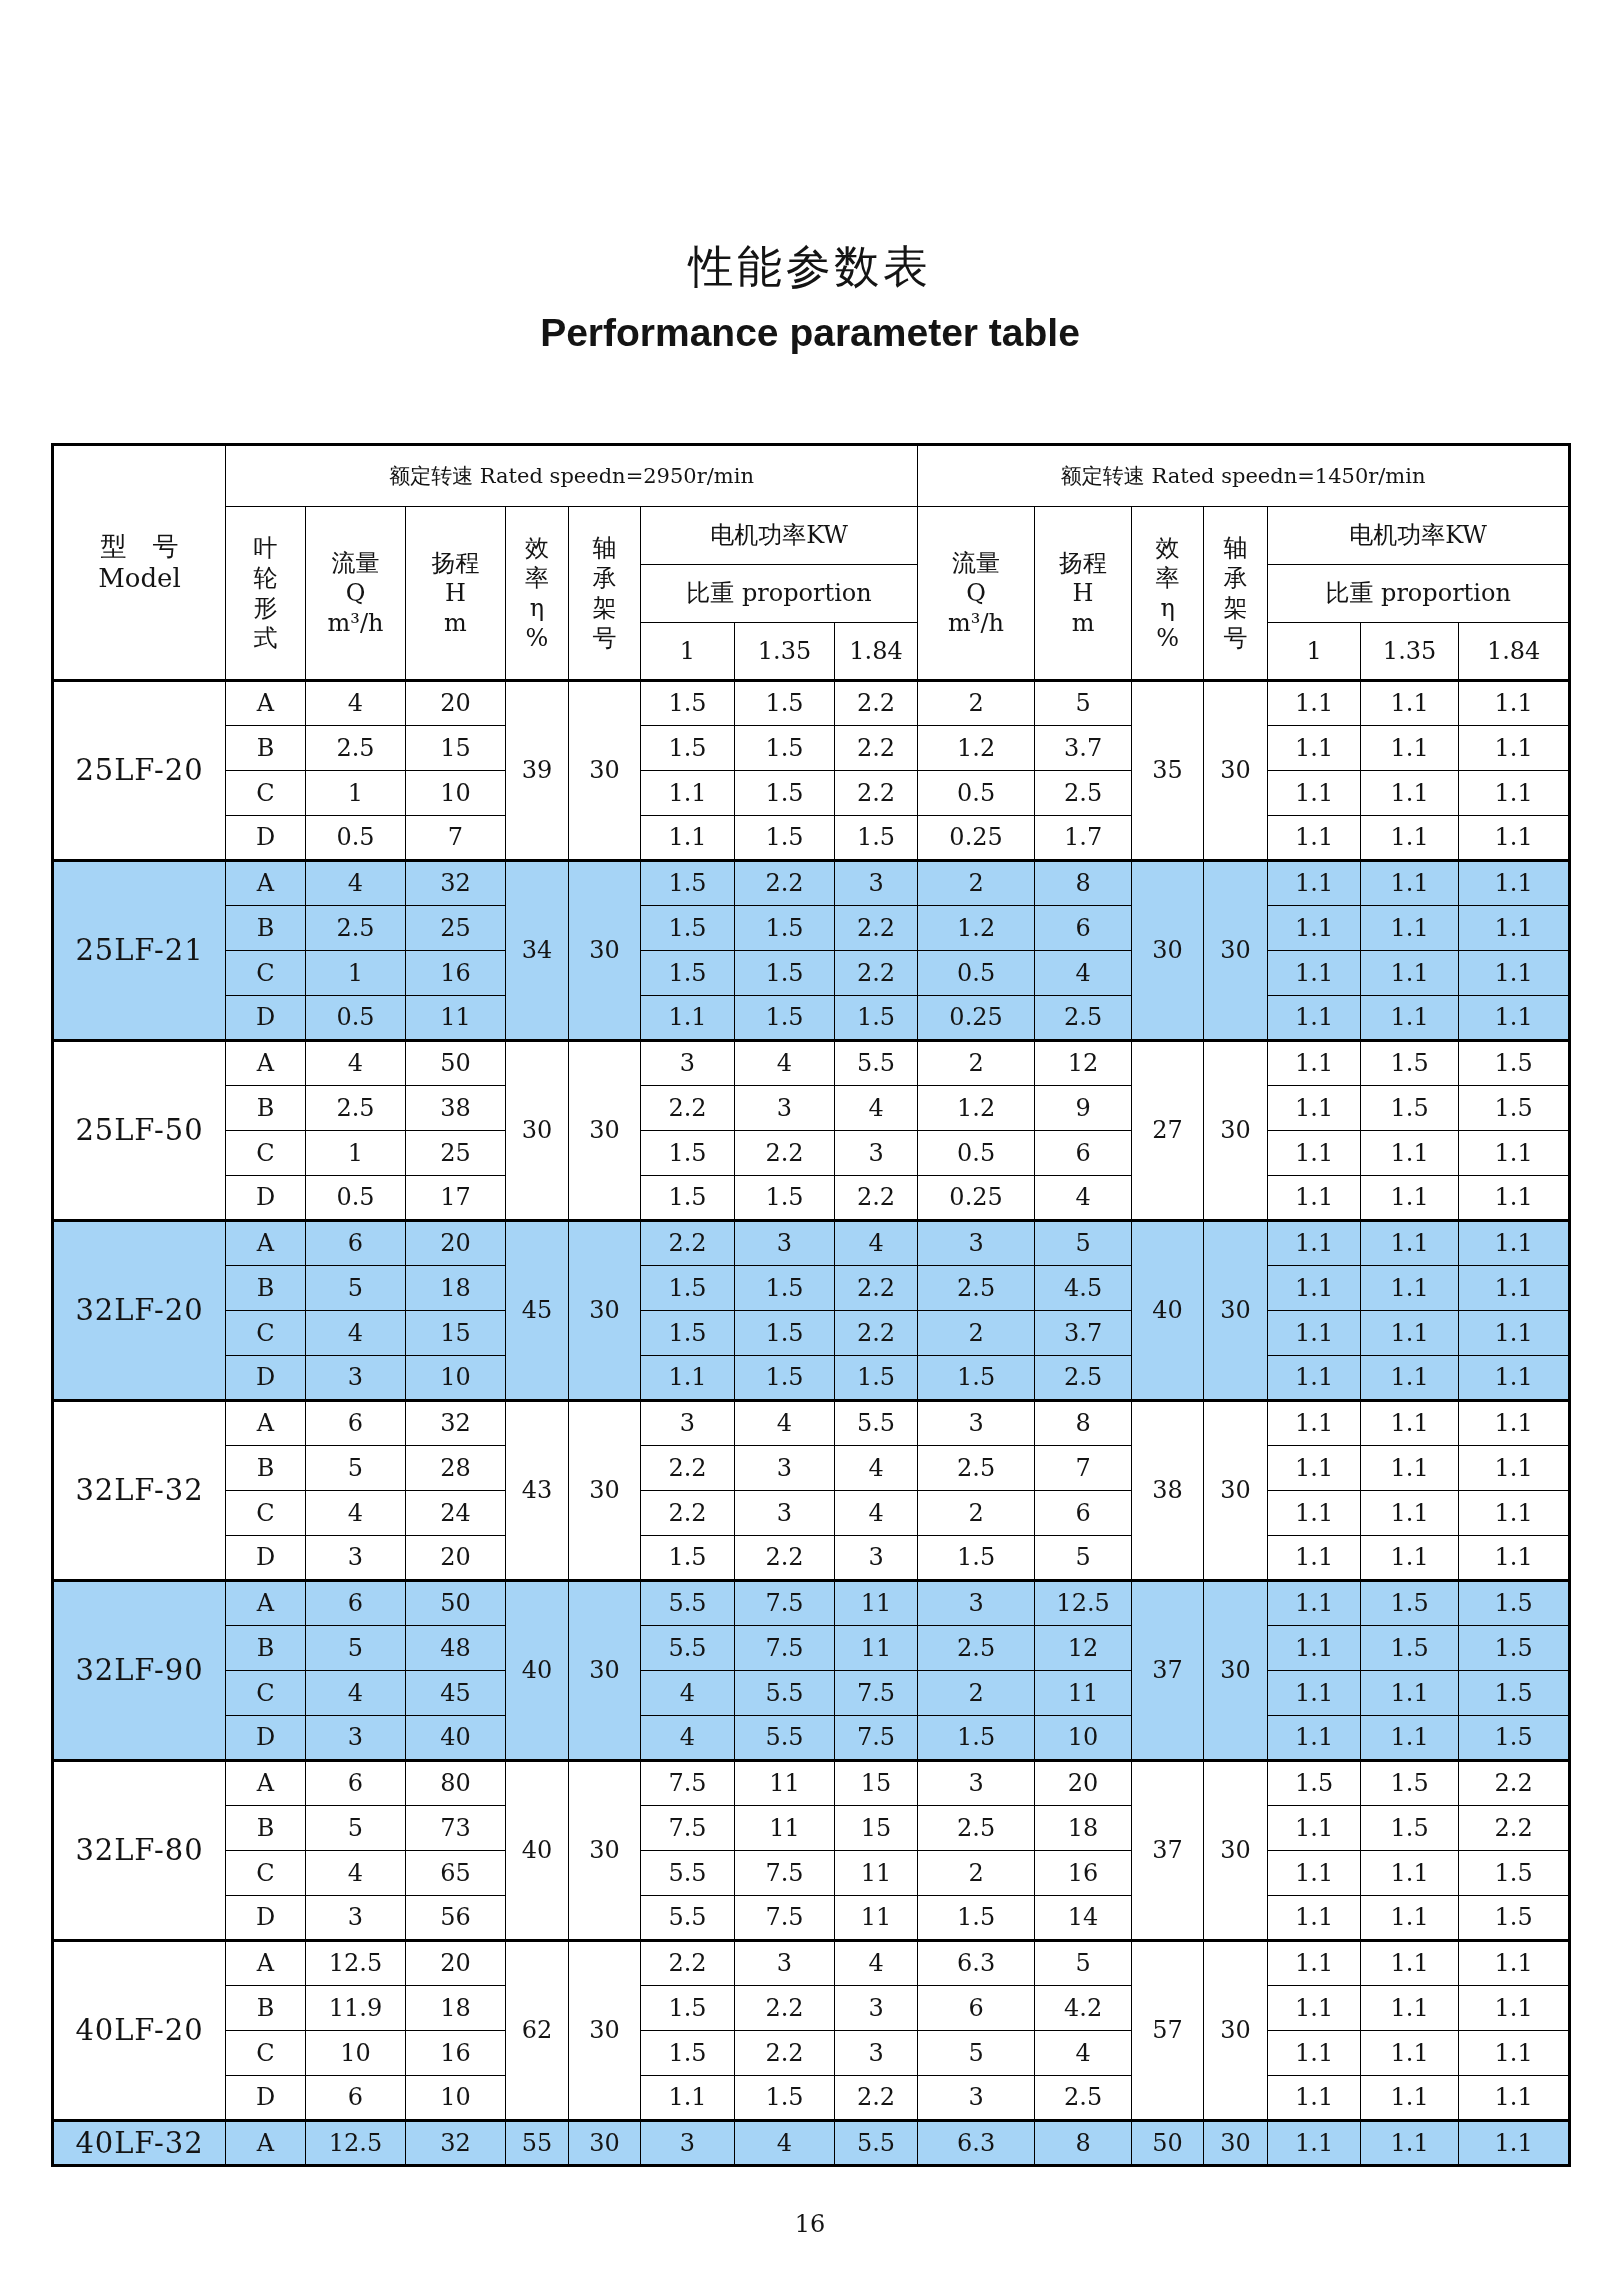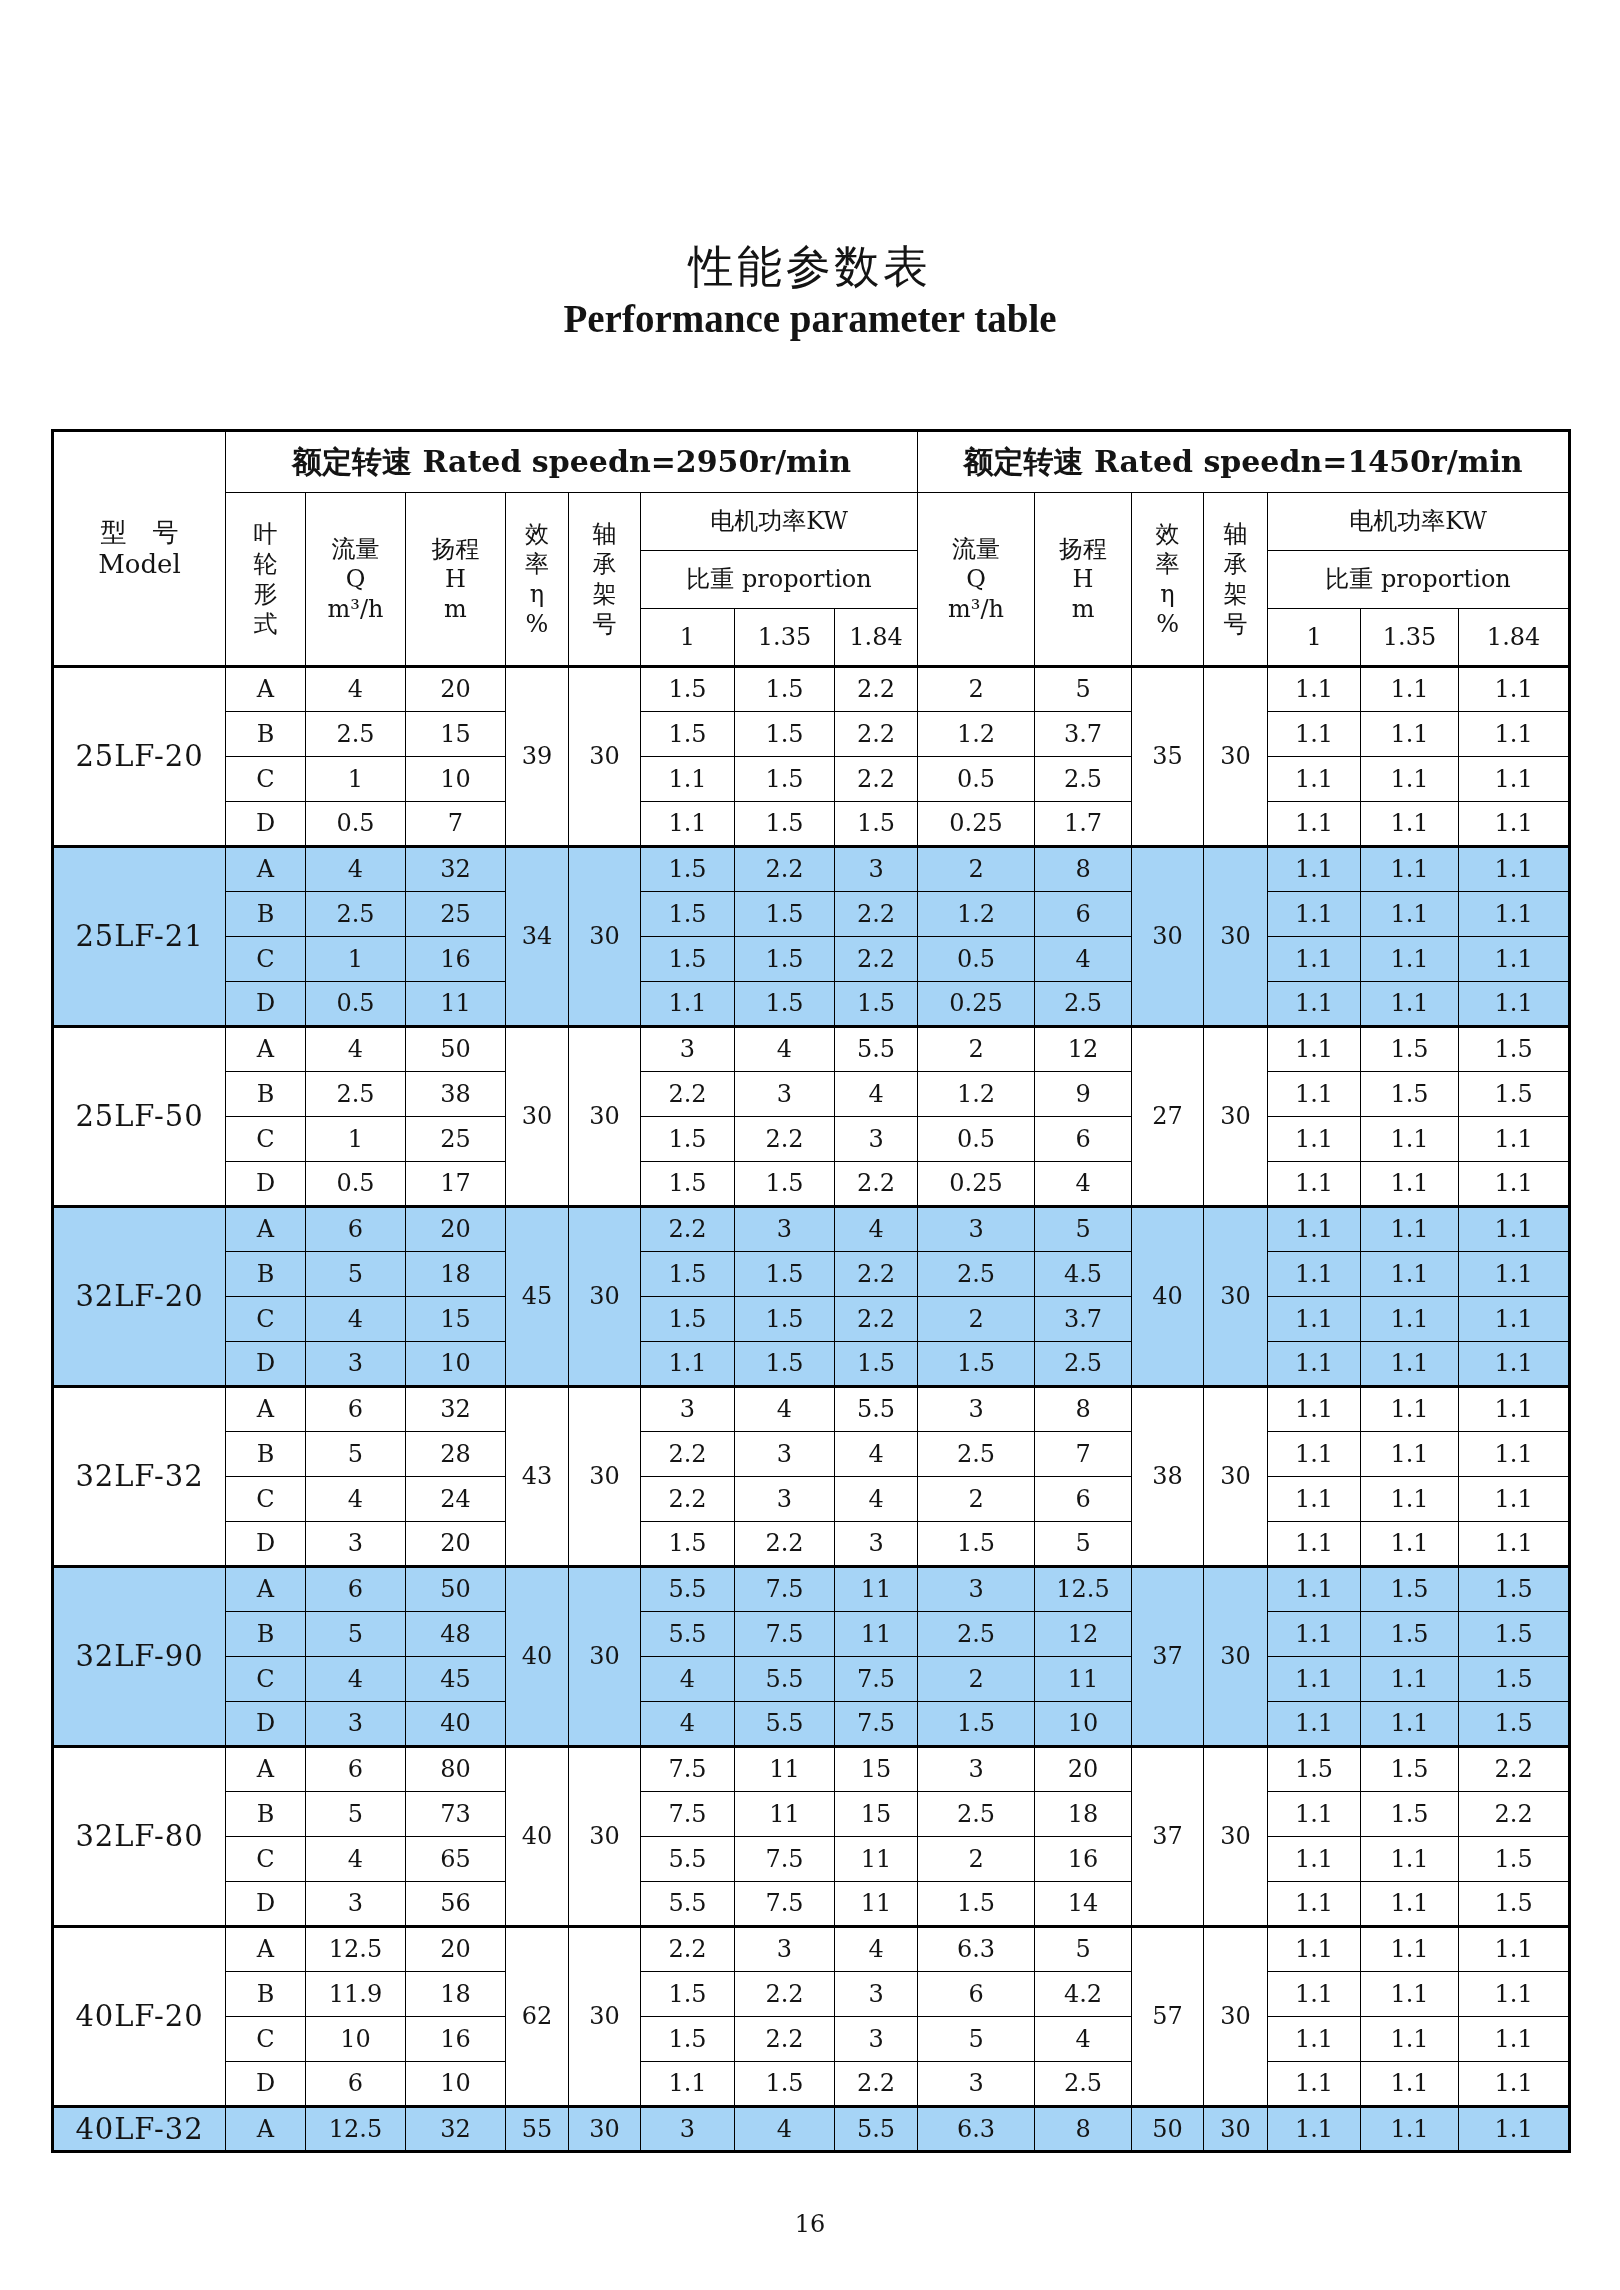--- a/index.html
+++ b/index.html
@@ -1,33 +1,33 @@
 <!DOCTYPE html>
 <html style="font-size:14.3px"><head>
 <meta charset="utf-8">
 <style>
   html,body{margin:0;padding:0;background:#ffffff;}
   body{width:1620px;height:2291px;position:relative;color:#141414;
        font-family:"DejaVu Serif","Liberation Serif",serif;overflow:hidden;}
   .titles{padding-top:240px;text-align:center;}
   .title-zh{font-size:45px;font-weight:normal;letter-spacing:3.6px;
             font-family:"DejaVu Sans","Liberation Sans",sans-serif;line-height:1.2;}
-  .title-en{font-size:39px;font-weight:bold;margin-top:2px;
-            font-family:Liberation Serif, serif;line-height:1.2;}
+  .title-en{font-size:39px;font-weight:bold;margin-top:16px;
+            font-family:Liberation Sans, sans-serif;line-height:1.2;}
   table.perf{border-collapse:collapse;table-layout:fixed;width:1516px;
              margin:86px 0 0 51px;border:3.6px solid #000;}
   td,th{border:1.8px solid #000;text-align:center;vertical-align:middle;
         padding:0;font-weight:normal;font-size:24px;line-height:1.25;
         overflow:hidden;}
   thead th{white-space:pre-line;background:#ffffff;}
   tr.hrow1{height:62px;}
   tr.hrow2 th{height:57px;}
   tr.hrow3 th{height:57px;}
   tr.hrow4 th{height:56px;}
-  th.speed{font-weight:bold;font-size:30px;}
+  th.speed{font-weight:normal;font-size:21px;}
   th.model-h{font-size:26px;}
   tbody tr{height:45px;}
   tbody td{font-size:24px;}
   td.model{font-size:29px;letter-spacing:0.9px;}
   tr.group-start td{border-top:3.6px solid #000;}
   tr.hl > td{background:#a6d4f6;}
   .page-number{position:absolute;top:2210px;left:0;right:0;
                text-align:center;font-size:24px;}
 </style>
 </head>

